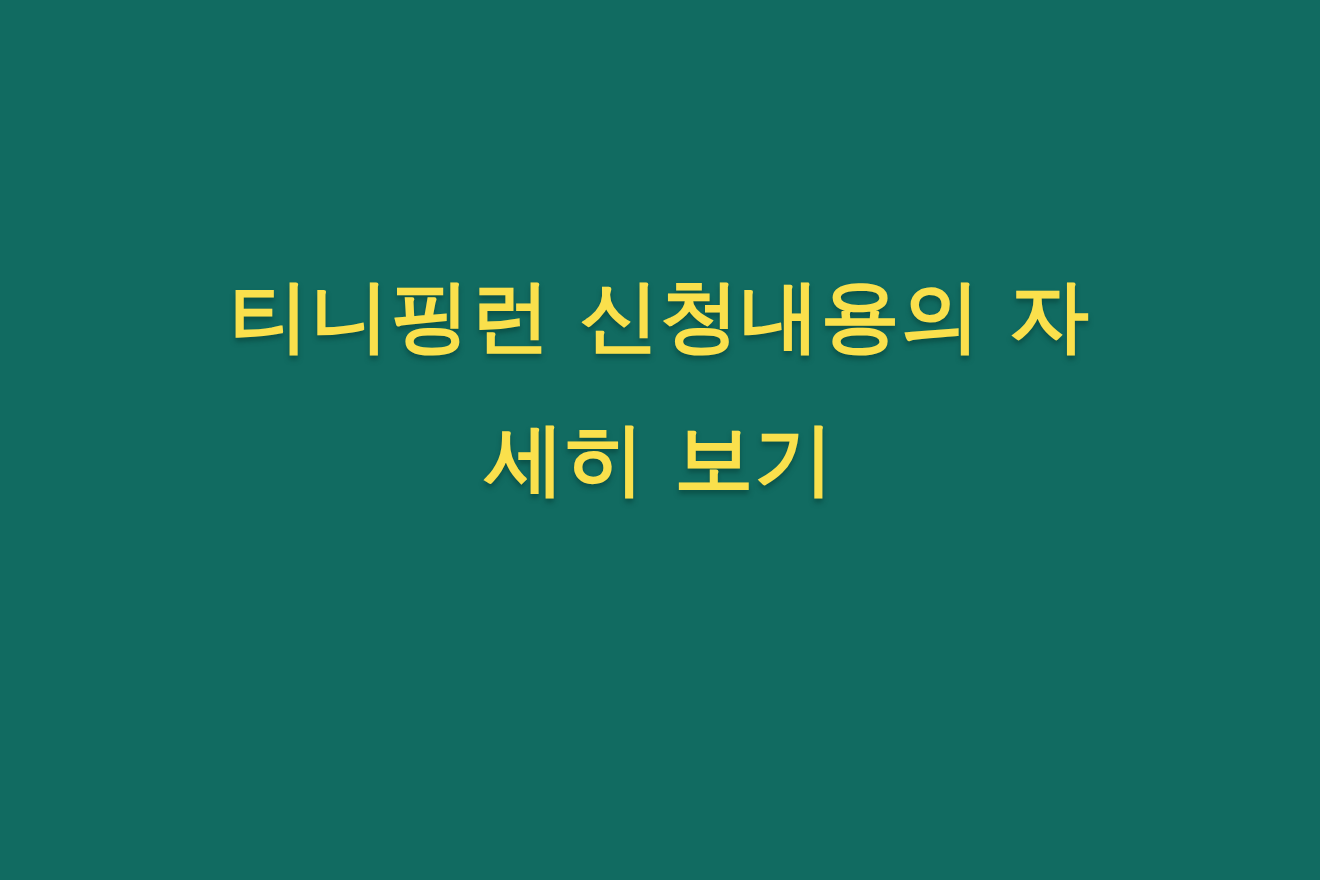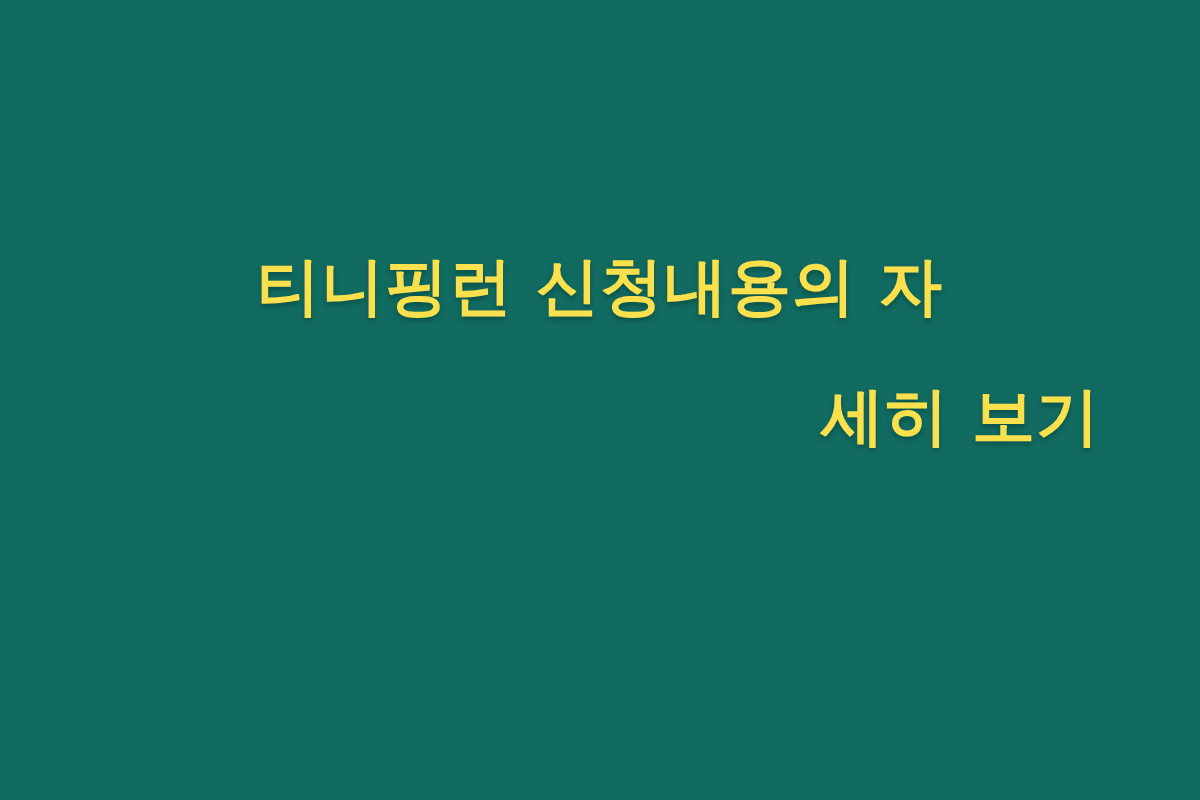--- a/index.html
+++ b/index.html
@@ -33,32 +33,32 @@
     flex-direction: column;
     align-items: center;
     justify-content: flex-start;
   }
 
   .title-line {
     display: block;
     width: 100%;
     color: #FAE04C;
     font-family: "DejaVu Sans", "Liberation Sans", sans-serif;
-    font-size: 63px;
+    font-size: 72px;
     font-weight: 700;
     line-height: 130px;
     letter-spacing: 0.5px;
     white-space: nowrap;
     text-rendering: optimizeLegibility;
     text-shadow: 0 3px 5px rgba(6, 60, 53, 0.55);
   }
 
   .title-line.line-1 { letter-spacing: 1px; }
   .title-line.line-2 { letter-spacing: 1px; }
-  .title-line.line-3 { letter-spacing: 1px; text-align: right; }
+  .title-line.line-3 { letter-spacing: 1px; }
 </style>
 </head>
 <body>
 
 <div id="thumbnail-card">
 
   <div id="title-block">
 
     <span class="title-line line-1">티니핑런 신청내용의 자</span>
 

